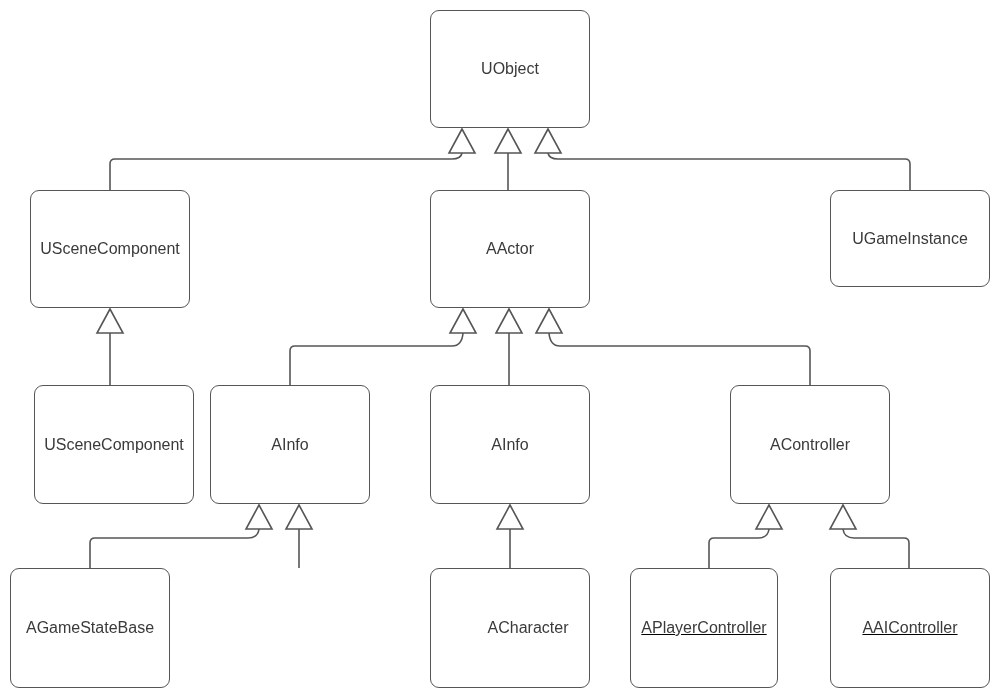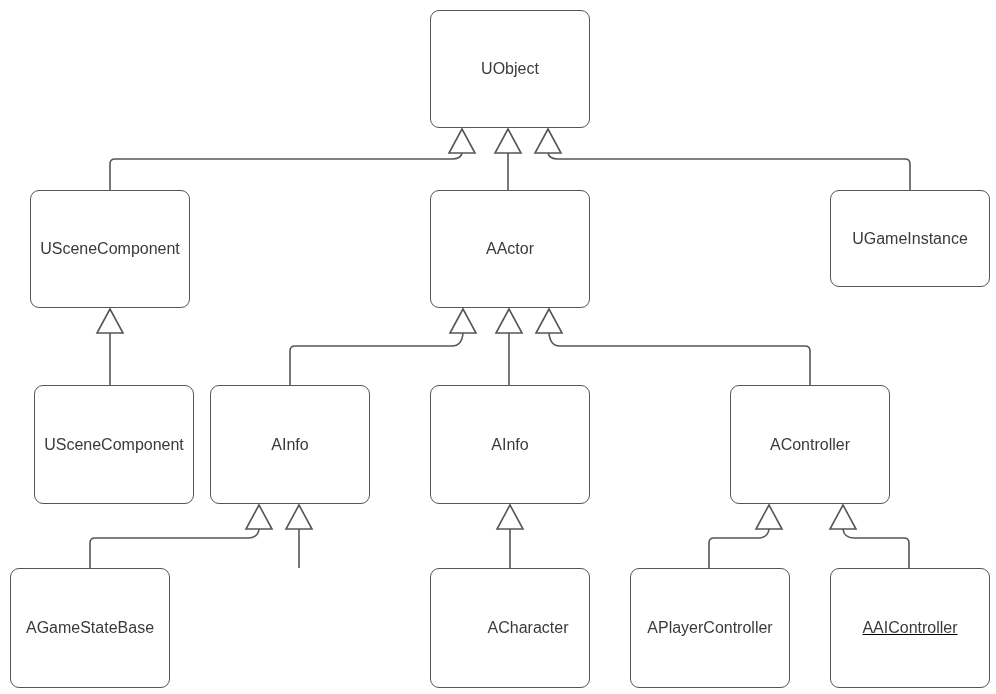--- a/index.html
+++ b/index.html
@@ -100,20 +100,20 @@
   <div class="node" style="left:730px; top:385px; width:160px; height:119px;align-items:center;">
     <span>AController</span>
   </div>
 
   <div class="node" style="left:10px; top:568px; width:160px; height:120px;">
     <span>AGameStateBase</span>
   </div>
   <div class="node" style="left:430px; top:568px; width:160px; height:120px;padding-left:36px;">
     <span>ACharacter</span>
   </div>
-  <div class="node" style="left:630px; top:568px; width:160px; height:120px;">
+  <div class="node" style="left:630px; top:568px; width:148px; height:120px;text-decoration:underline;">
     <span>APlayerController</span>
   </div>
   <div class="node" style="left:830px; top:568px; width:160px; height:120px;text-decoration:underline;">
     <span>AAIController</span>
   </div>
 
 </div>
 
 </body></html>

